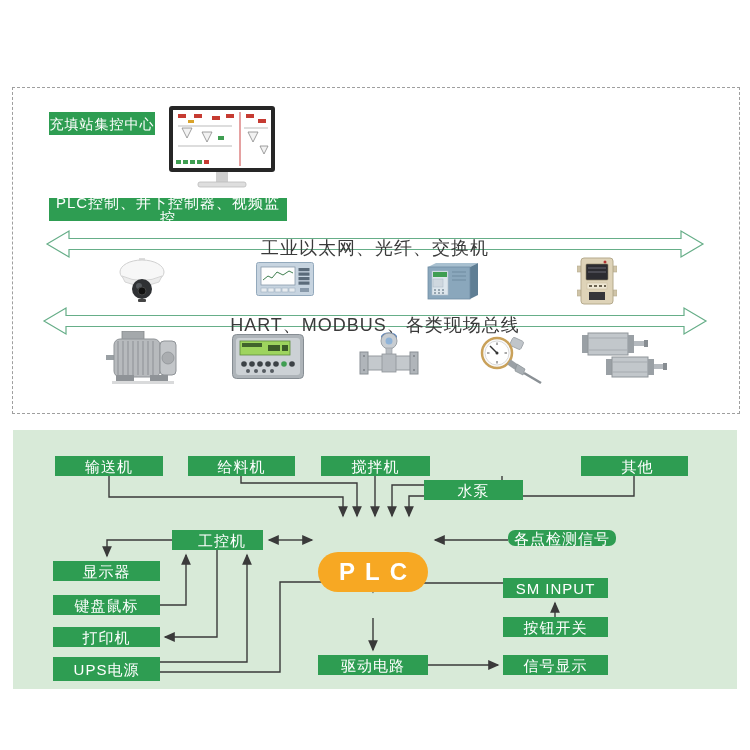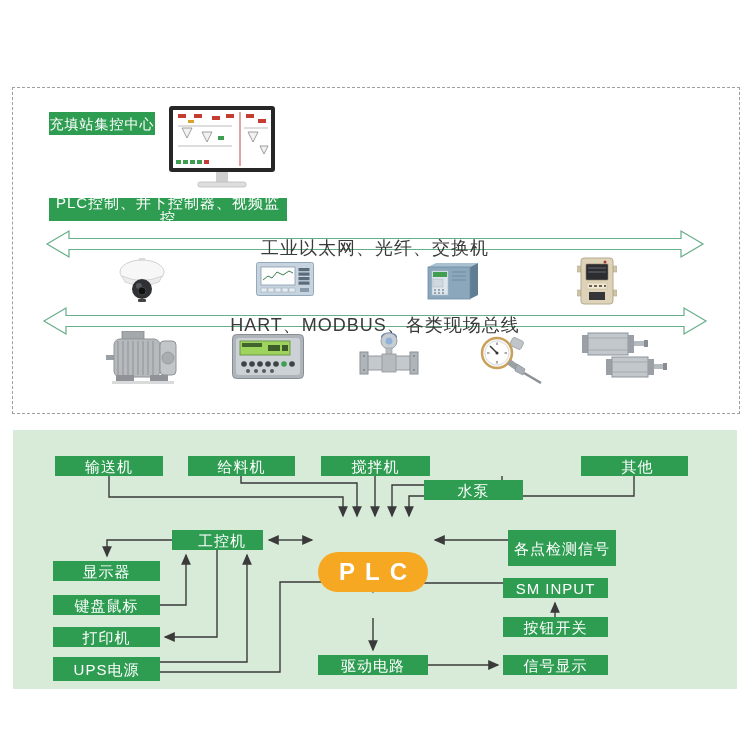--- a/index.html
+++ b/index.html
@@ -332,21 +332,21 @@
     <span>其他</span>
   </div>
 
   <div class="plc-pill" style="left:305px;top:90px;width:110px;height:40px;">
     <span>PLC</span>
   </div>
 
   <div class="node" style="left:159px;top:100px;width:91px;height:20px;padding-left:9px;">
     <span>工控机</span>
   </div>
-  <div class="node" style="left:495px;top:100px;width:108px;height:36px;">
+  <div class="node" style="left:495px;top:100px;width:108px;height:16px;border-radius:7px;">
     <span>各点检测信号</span>
   </div>
 
   <div class="node" style="left:40px;top:131px;width:107px;height:20px;">
     <span>显示器</span>
   </div>
   <div class="node" style="left:40px;top:165px;width:107px;height:20px;">
     <span>键盘鼠标</span>
   </div>
   <div class="node" style="left:40px;top:197px;width:107px;height:20px;">

